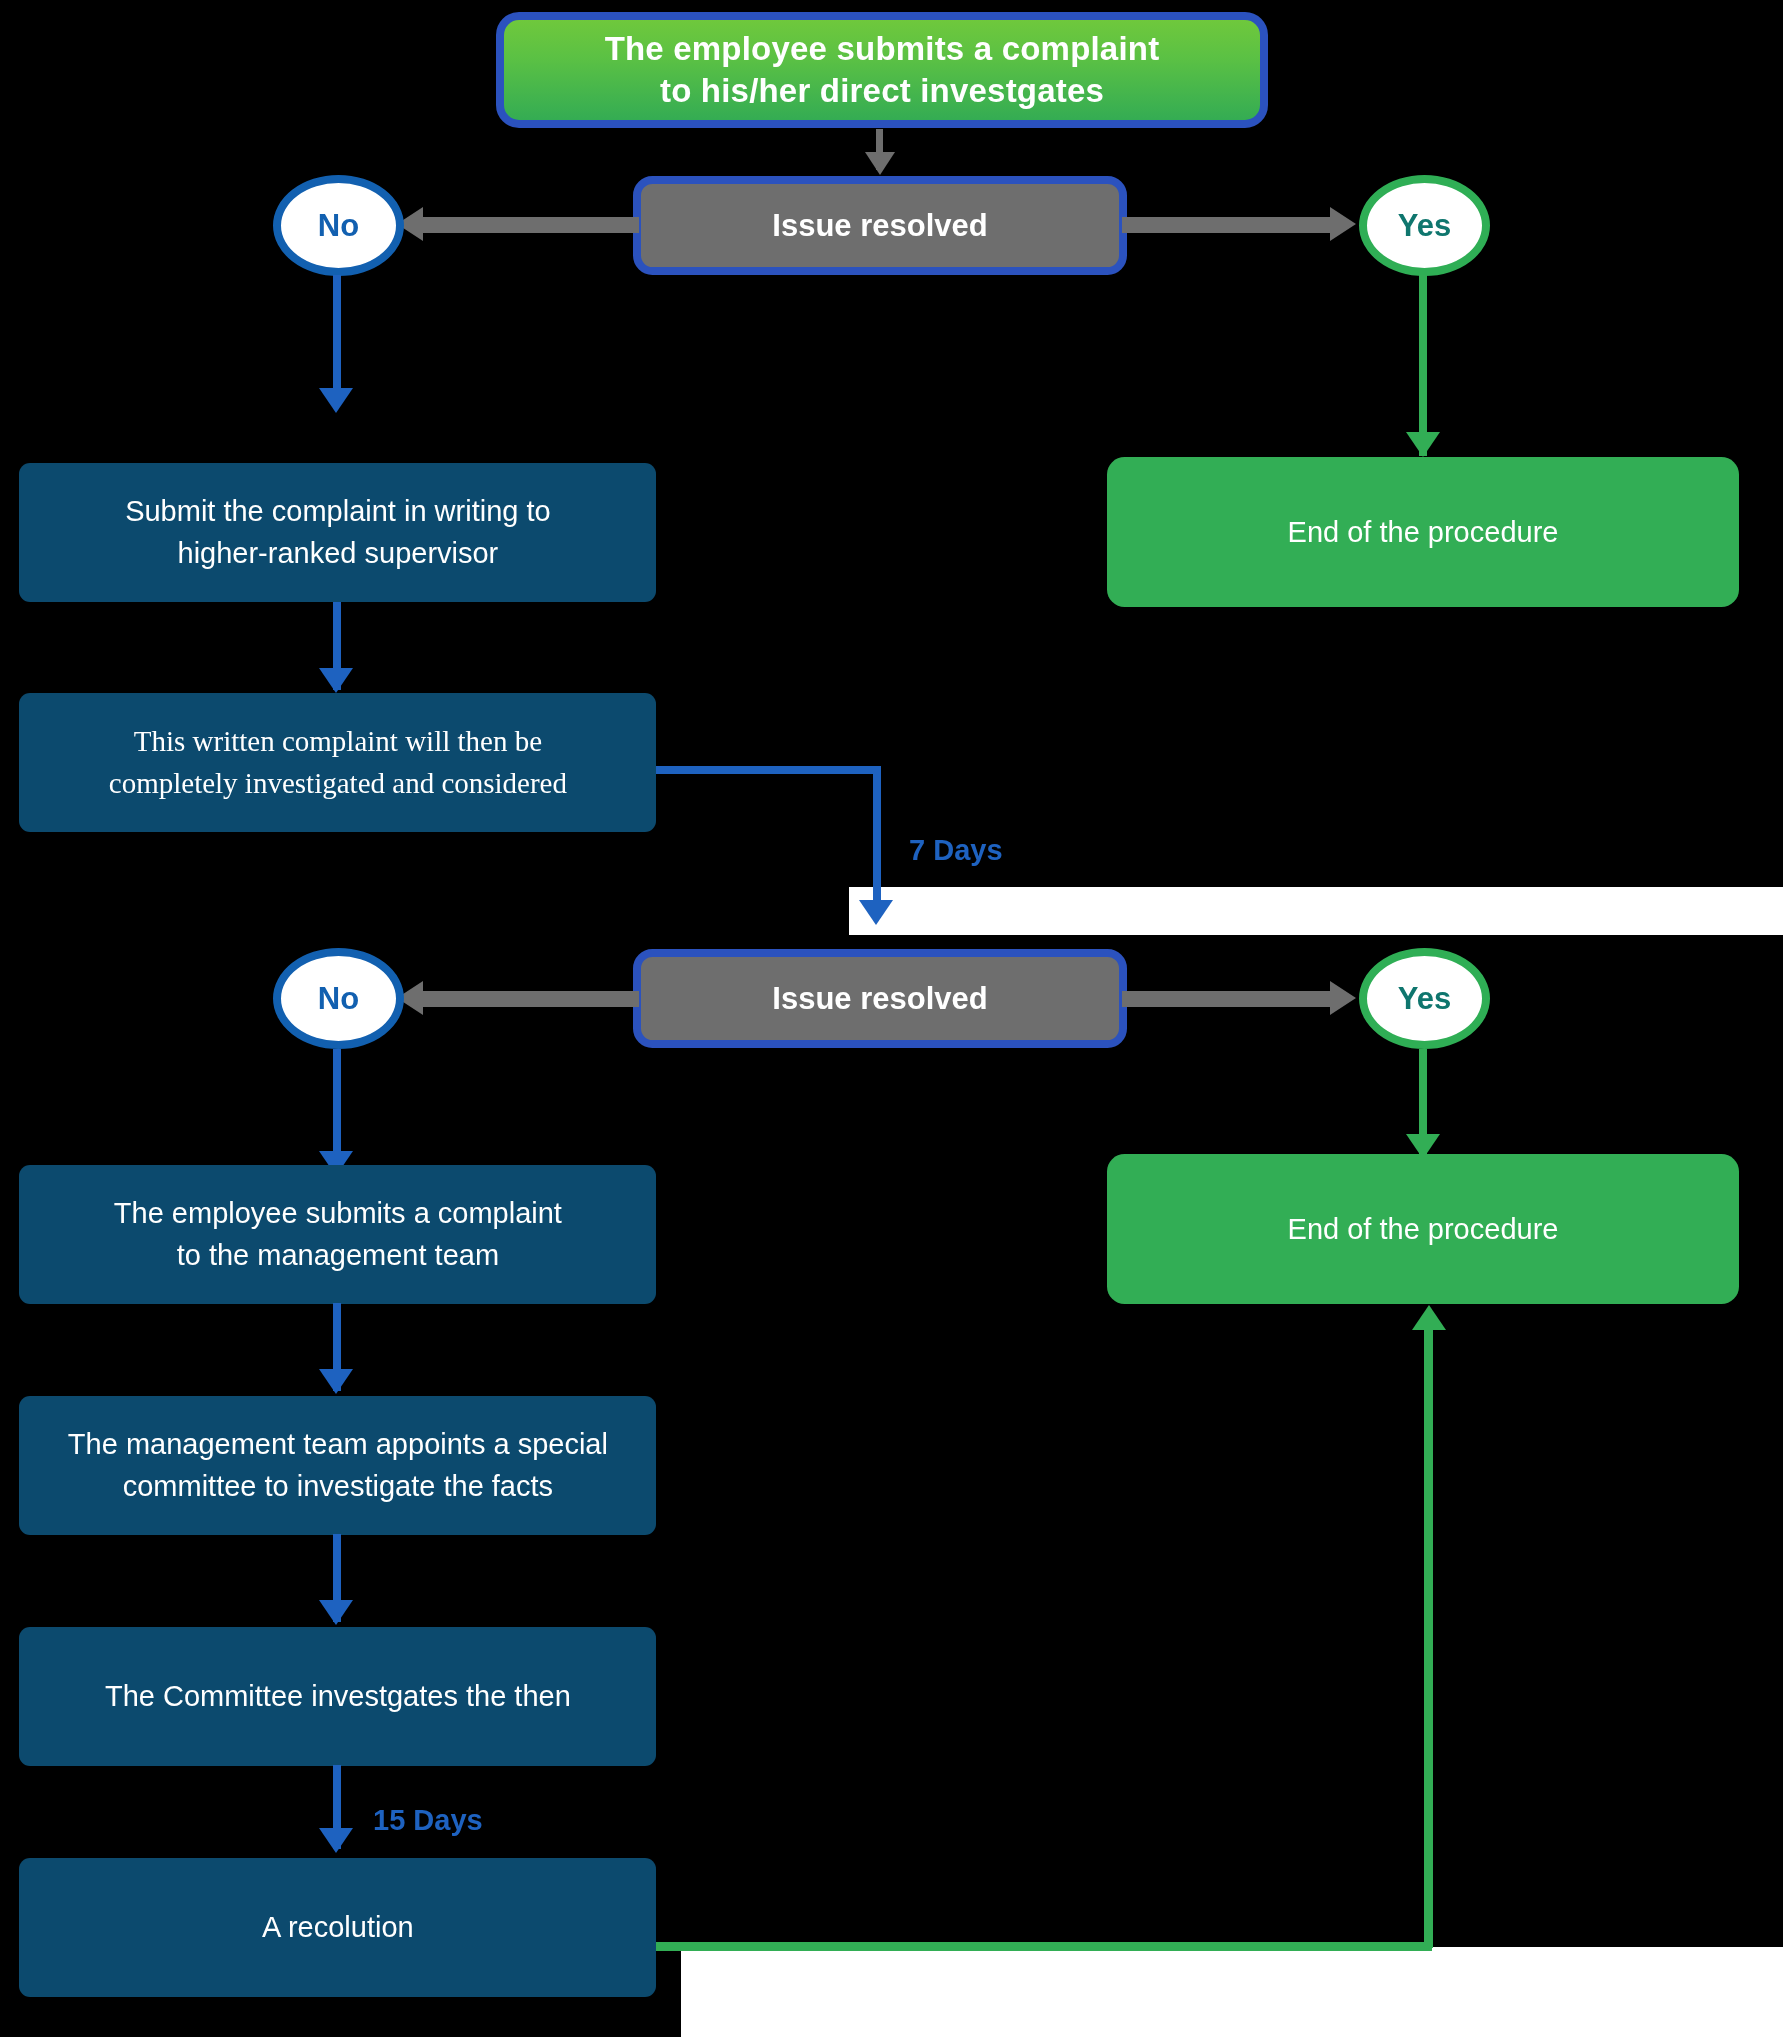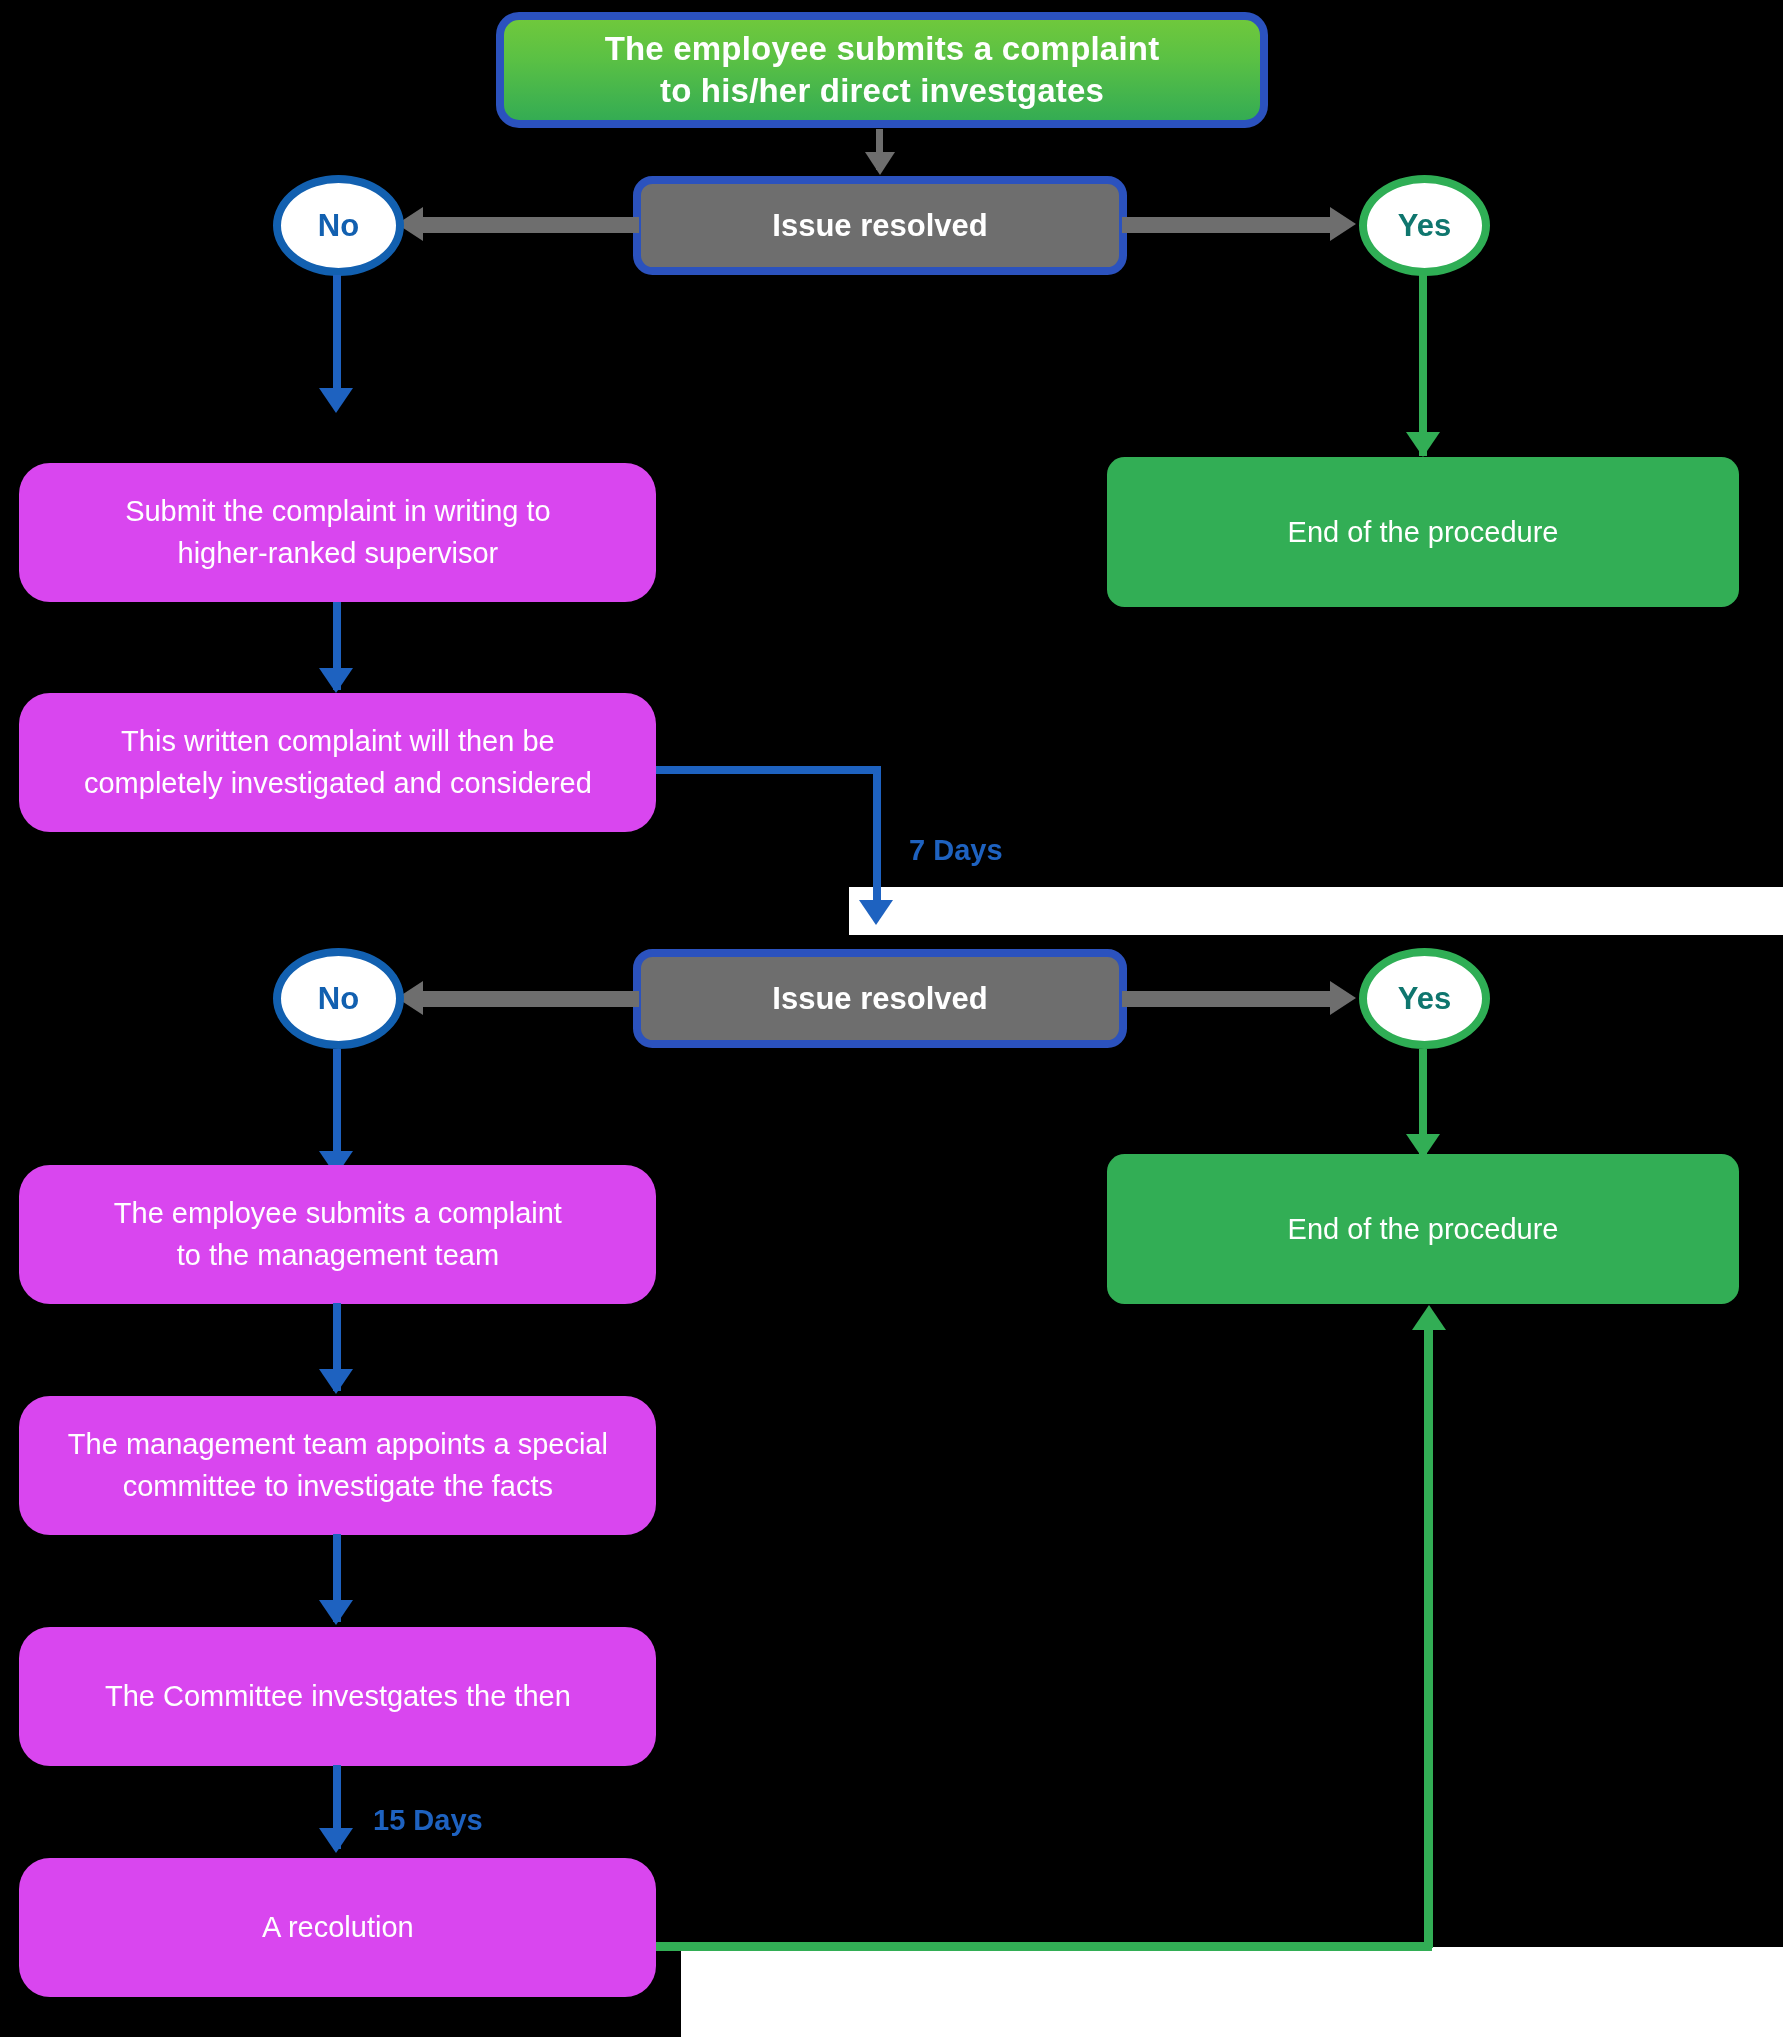--- a/index.html
+++ b/index.html
@@ -22,22 +22,22 @@
     letter-spacing:0.2px;
   }
   .node-decision{
     border-radius:19.4px;
     border:8px solid #2B52BE;
     background:#6E6E6E;
     font-weight:bold;
     font-size:31px;
   }
   .node-process{
-    border-radius:31px;
-    background:#d946ef;
+    border-radius:11px;
+    background:#0c4a6e;
     font-size:29px;
     line-height:1.42;
     font-weight:400;
   }
   .node-terminal{
     border-radius:17.6px;
     background:#32AE55;
     font-size:29px;
     font-weight:400;
   }
@@ -117,21 +117,21 @@
     </div>
   </div>
 
   <div class="node node-terminal" style="left:1107px;top:457px;width:632px;height:150px;">
     <span>End of the procedure</span>
   </div>
 
   <div class="line line-blue" style="left:333px;top:602px;width:8px;height:88px;"></div>
   <div class="arrow arrow-down-blue" style="left:319px;top:668px;"></div>
 
-  <div class="node node-process" style="left:19.4px;top:693px;width:637px;height:139px;">
+  <div class="node node-process" style="left:19.4px;top:693px;width:637px;height:139px;font-family:Liberation Serif, serif;">
     <div>
       <div>This written complaint will then be</div>
       <div>completely investigated and considered</div>
     </div>
   </div>
 
   <div class="line line-blue" style="left:656px;top:766px;width:224px;height:8px;"></div>
   <div class="line line-blue" style="left:873px;top:766px;width:8px;height:152px;"></div>
   <div class="arrow arrow-down-blue" style="left:859px;top:900px;"></div>
   <div class="edge-label" style="left:909px;top:834px;">7 Days</div>

